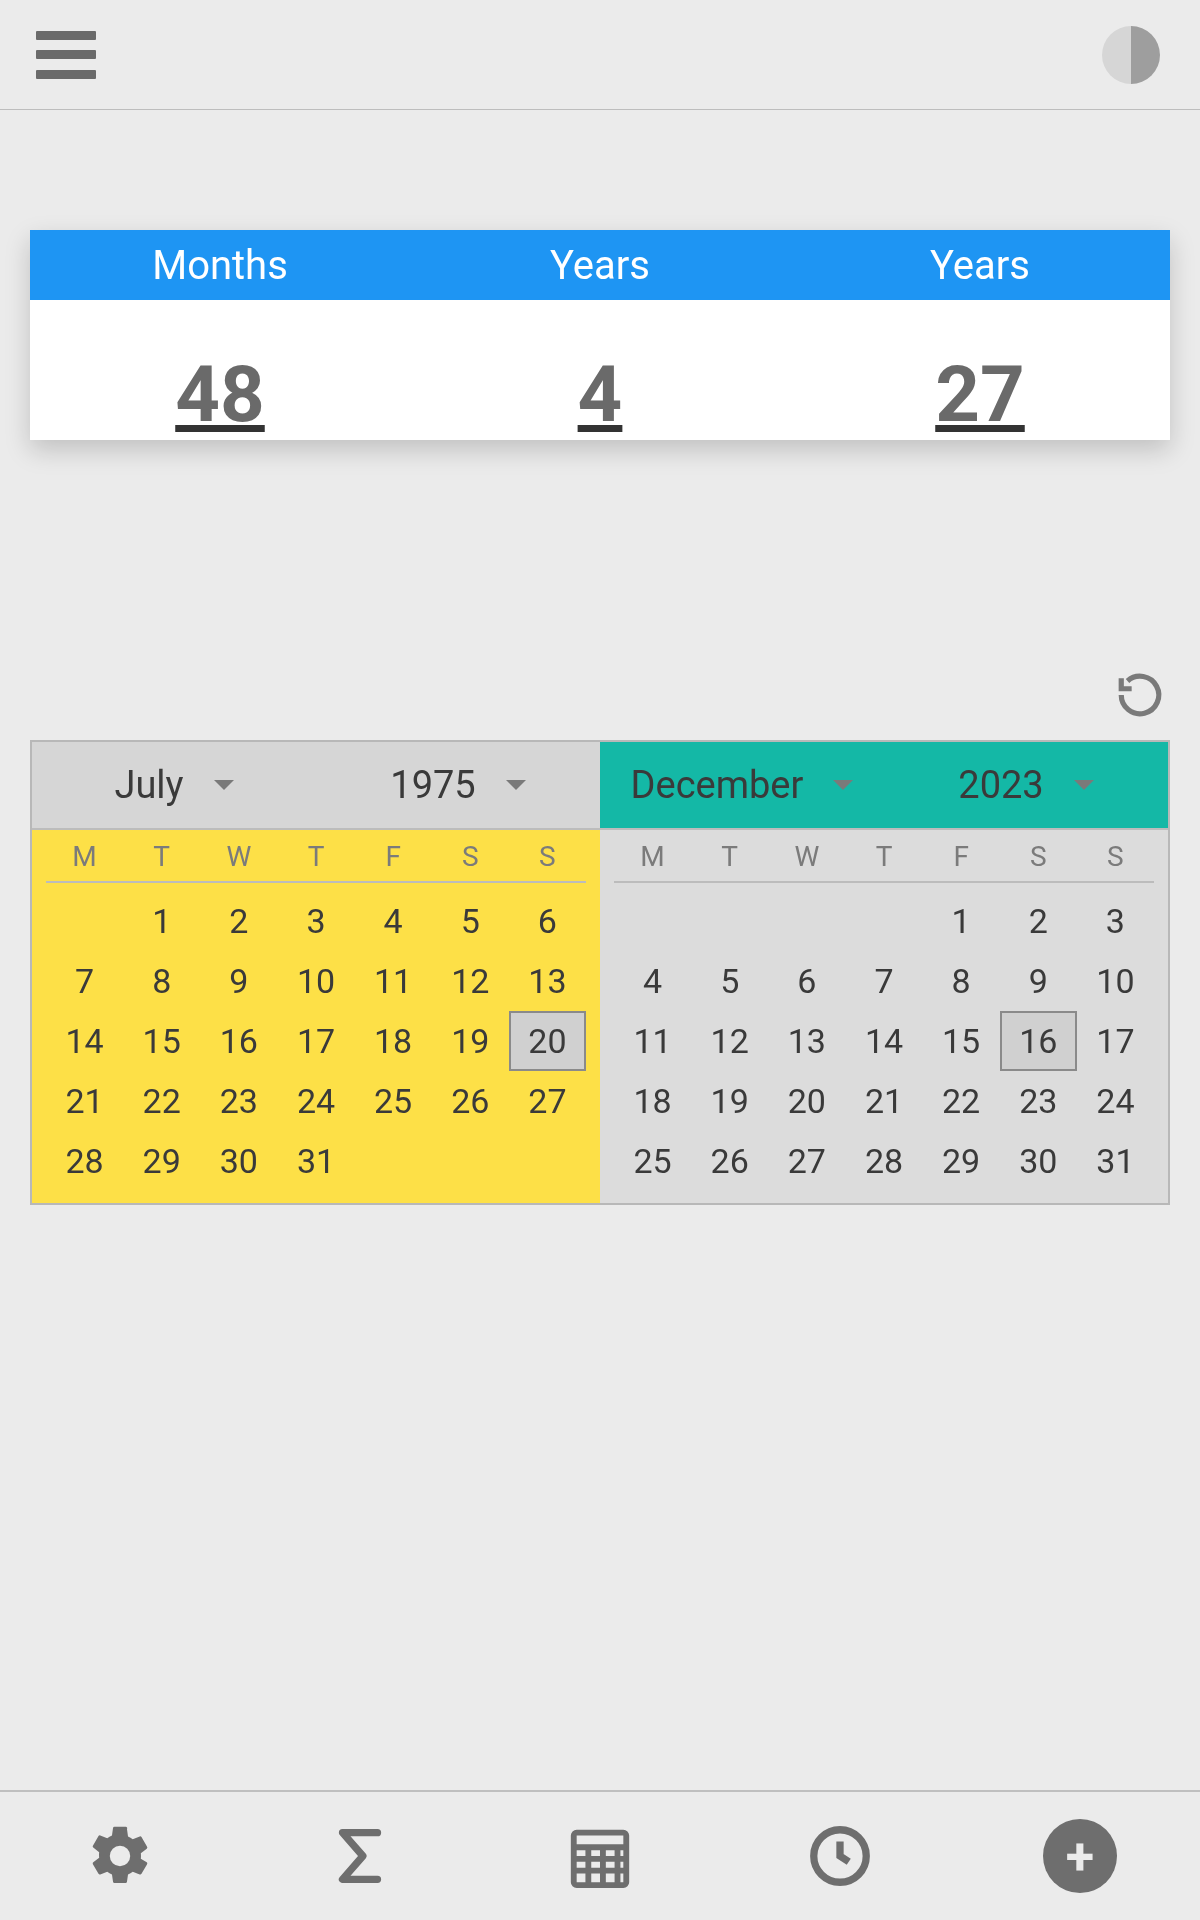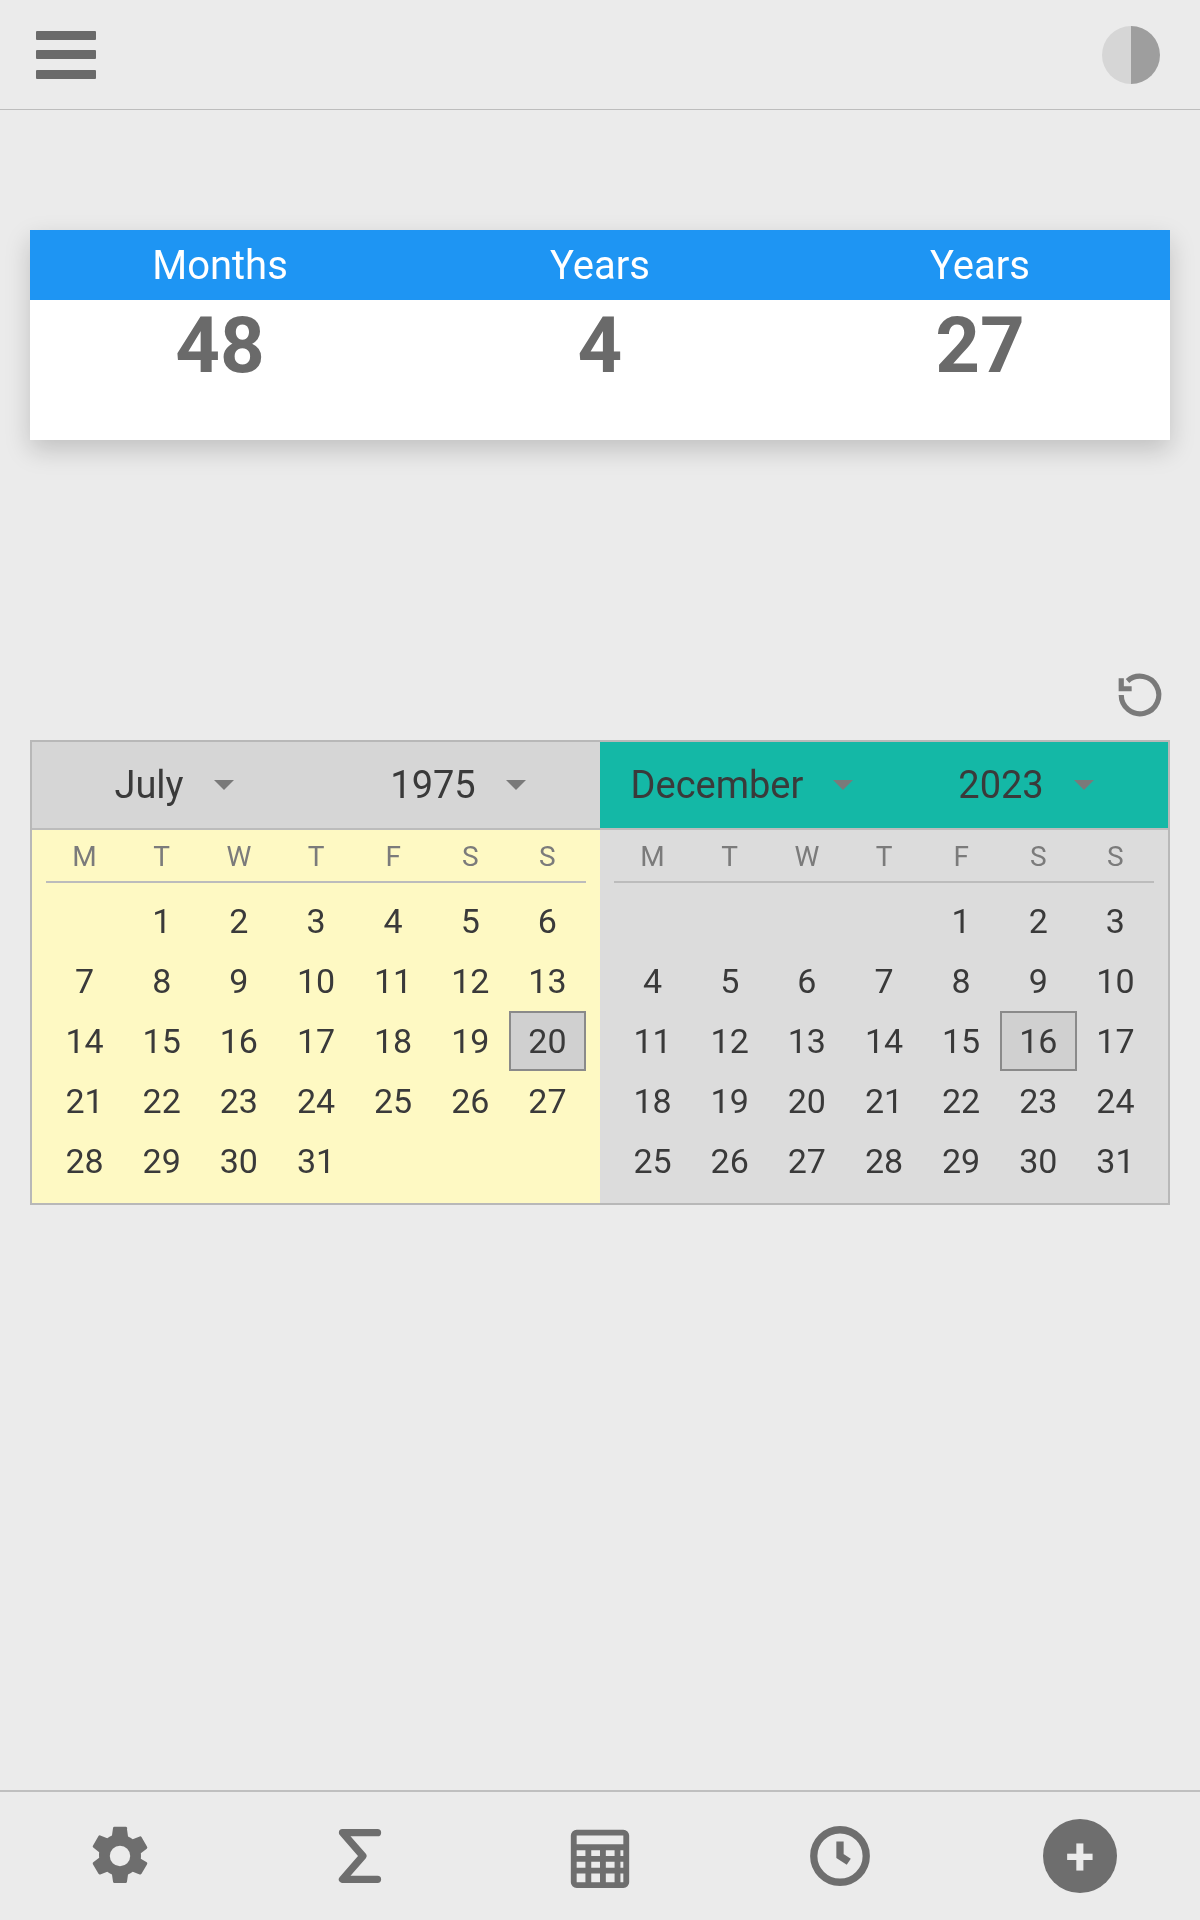--- a/index.html
+++ b/index.html
@@ -47,21 +47,22 @@
     color: #fff;
     font-size: 40px;
     font-weight: 400;
     height: 70px;
     align-items: center;
   }
   .result-header > div { flex: 1; text-align: center; }
   .result-values {
     display: flex;
     height: 140px;
-    align-items: flex-start;
+    align-items: flex-end;
+    text-decoration: underline;
   }
   .result-values > div {
     flex: 1; text-align: center;
     font-size: 78px; font-weight: 700; color: #6a6a6a;
   }
   
   .refresh-wrap {
     position: absolute;
     right: 35px;
     top: 670px;
@@ -77,21 +78,21 @@
     width: 1140px;
     height: 465px;
     display: flex;
     border: 2px solid #b8b8b8;
   }
   .cal {
     flex: 1;
     display: flex;
     flex-direction: column;
   }
-  .cal-left { background: #fef9c3; }
+  .cal-left { background: #fde047; }
   .cal-right { background: #dcdcdc; }
   .cal-head {
     display: flex;
     height: 88px;
     border-bottom: 2px solid #bcbcbc;
   }
   .cal-left .cal-head { background: #d6d6d6; }
   .cal-right .cal-head { background: #14b8a6; }
   .cal-select {
     flex: 1;

